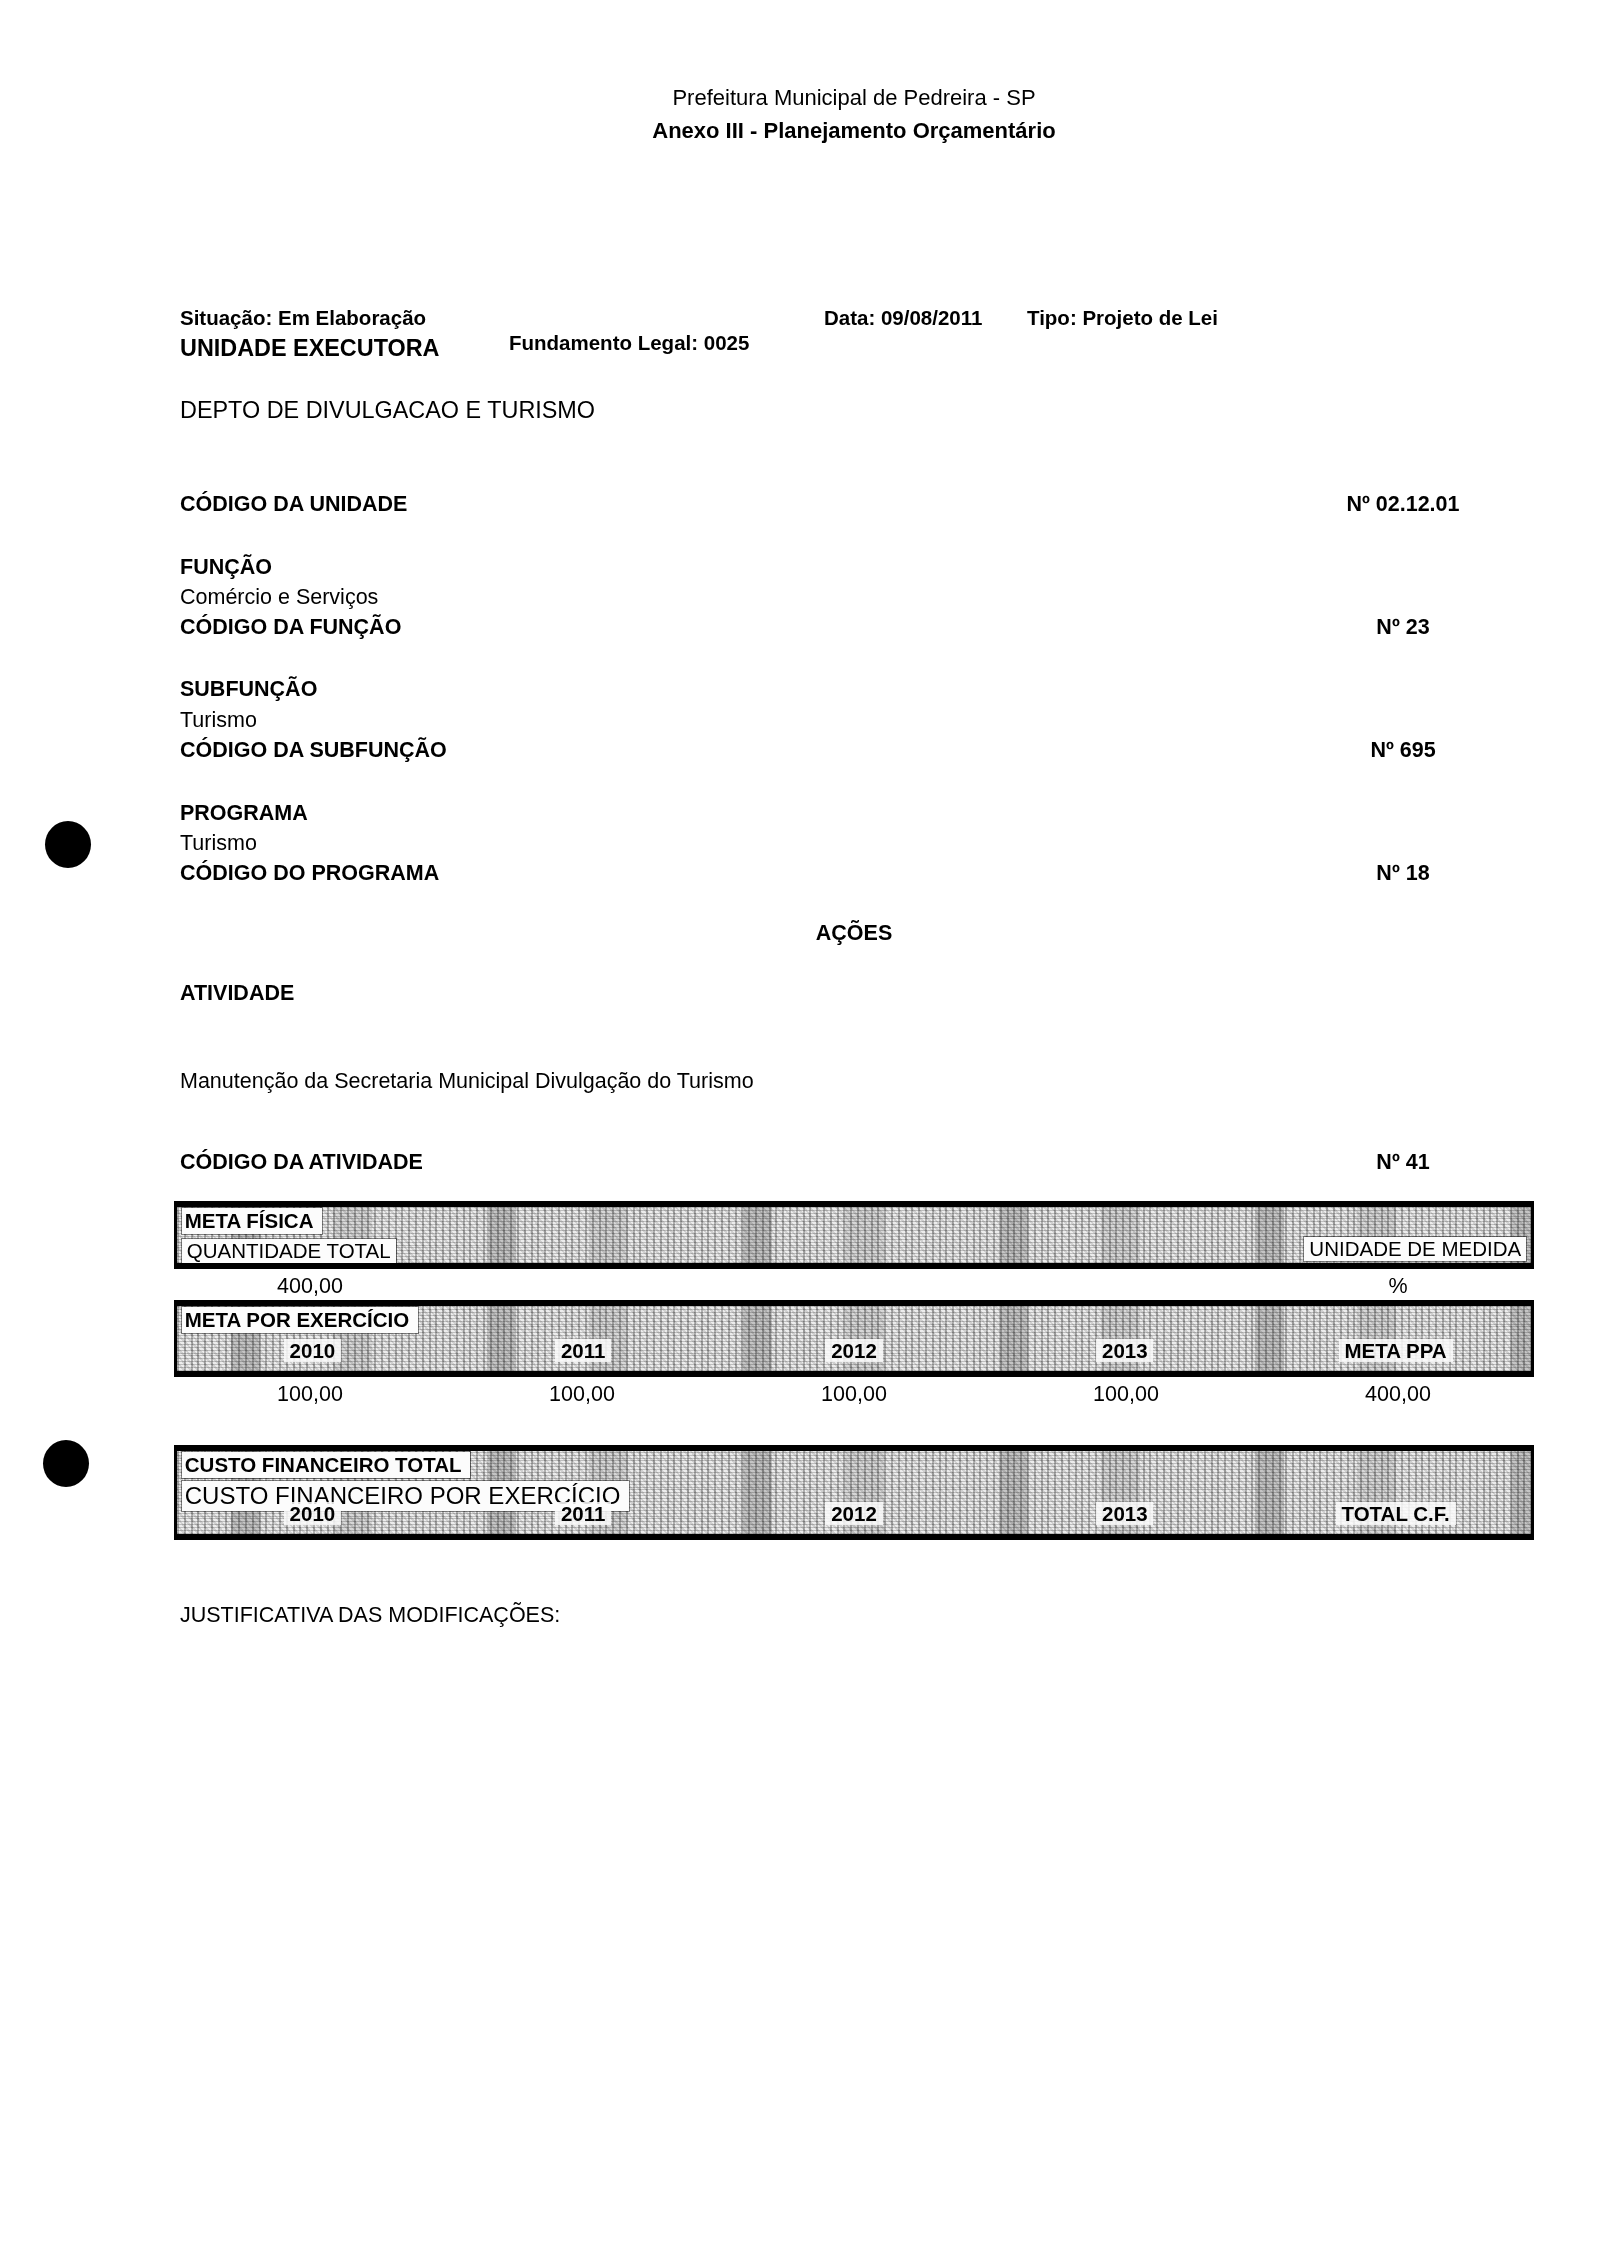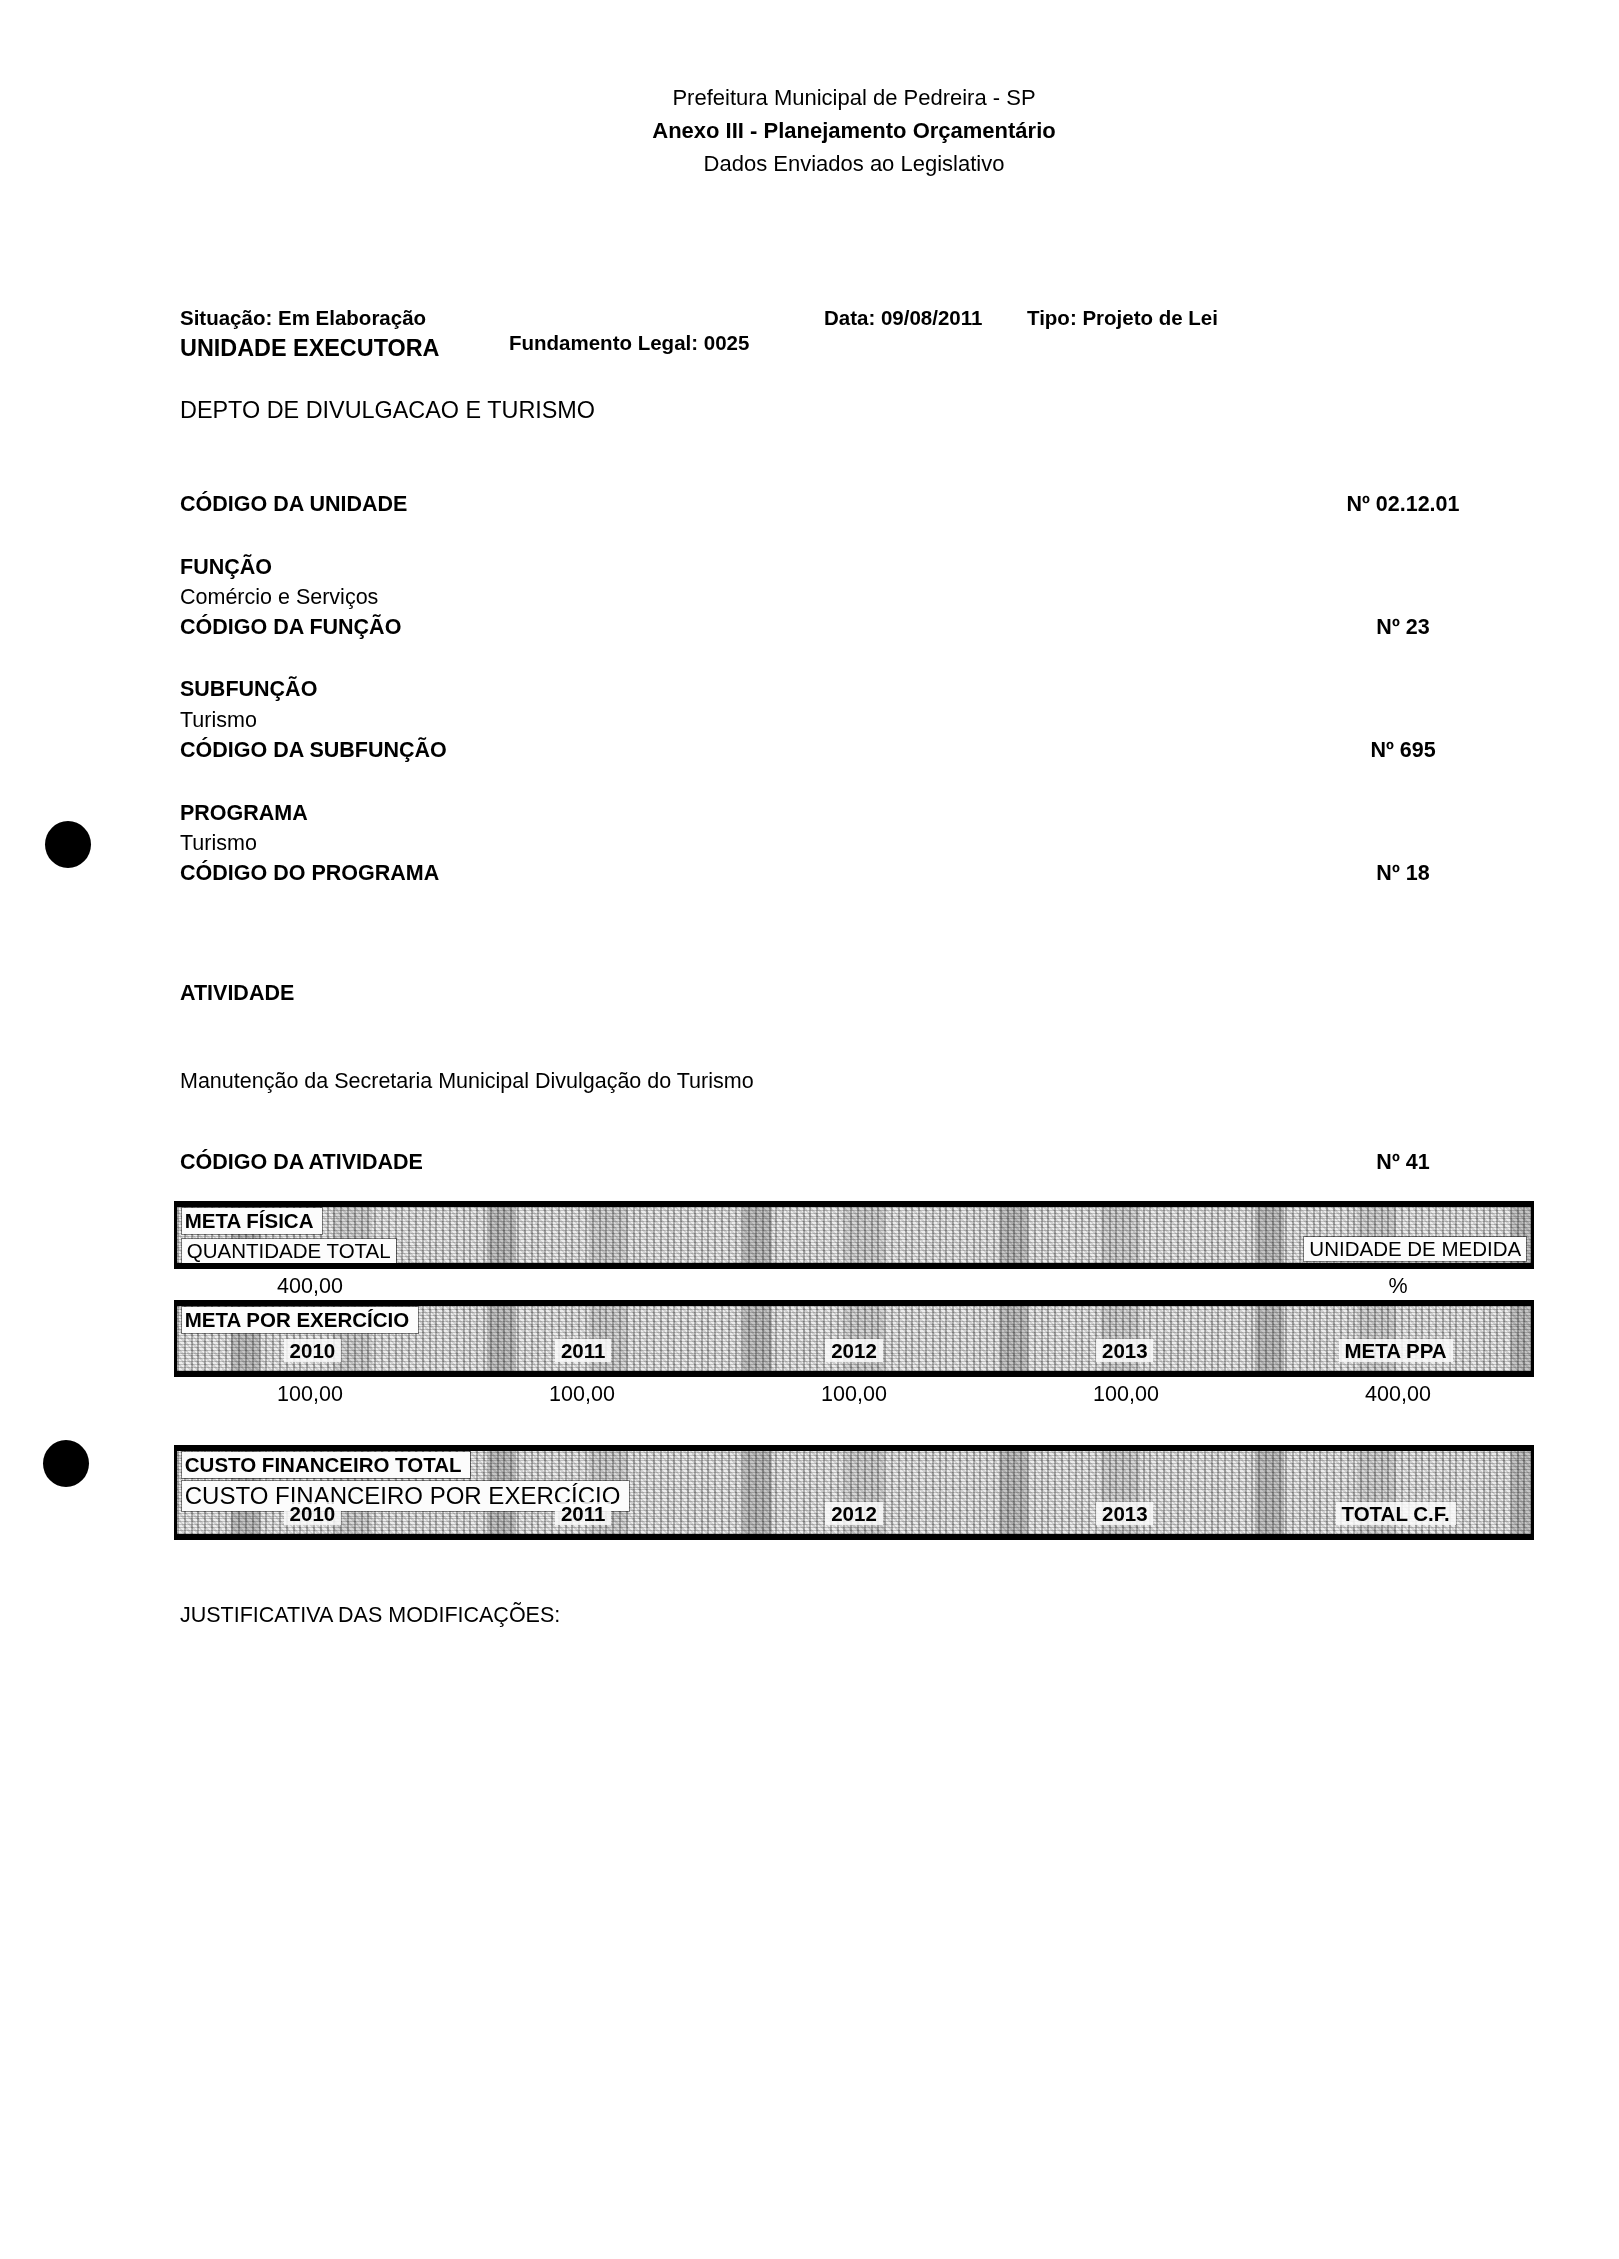--- a/index.html
+++ b/index.html
@@ -79,21 +79,20 @@
 <body>
 
 <div class="page">
 
   <div class="punch-dot dot1"></div>
   <div class="punch-dot dot2"></div>
 
   <div class="header">
     <div class="h-line">Prefeitura Municipal de Pedreira - SP</div>
     <div class="h-line bold">Anexo III - Planejamento Orçamentário</div>
-    <div class="h-line">Dados Enviados ao Legislativo</div>
   </div>
 
   <div class="abs bold t21" style="left:180px;top:306px;">Situação: Em Elaboração</div>
   <div class="abs bold t21" style="left:509px;top:306px;margin-top:25px;">Fundamento Legal: 0025</div>
   <div class="abs bold t21" style="left:824px;top:306px;">Data: 09/08/2011</div>
   <div class="abs bold t21" style="left:1027px;top:306px;">Tipo: Projeto de Lei</div>
 
   <div class="abs bold t24" style="left:180px;top:335px;">UNIDADE EXECUTORA</div>
   <div class="abs t24" style="left:180px;top:397px;">DEPTO DE DIVULGACAO E TURISMO</div>
   <div class="abs bold t22" style="left:180px;top:492px;">CÓDIGO DA UNIDADE</div>
@@ -107,20 +106,21 @@
   <div class="abs bold t22" style="left:180px;top:677px;">SUBFUNÇÃO</div>
   <div class="abs t22" style="left:180px;top:708px;">Turismo</div>
   <div class="abs bold t22" style="left:180px;top:738px;">CÓDIGO DA SUBFUNÇÃO</div>
   <div class="code-value" style="top:738px;">Nº 695</div>
 
   <div class="abs bold t22" style="left:180px;top:801px;">PROGRAMA</div>
   <div class="abs t22" style="left:180px;top:831px;">Turismo</div>
   <div class="abs bold t22" style="left:180px;top:861px;">CÓDIGO DO PROGRAMA</div>
   <div class="code-value" style="top:861px;">Nº 18</div>
 
+  <div class="abs bold t22" style="left:174px;top:921px;width:1360px;text-align:center;">AÇÕES</div>
 
   <div class="abs bold t22" style="left:180px;top:981px;">ATIVIDADE</div>
   <div class="abs t22" style="left:180px;top:1069px;">Manutenção da Secretaria Municipal Divulgação do Turismo</div>
   <div class="abs bold t22" style="left:180px;top:1150px;">CÓDIGO DA ATIVIDADE</div>
   <div class="code-value" style="top:1150px;">Nº 41</div>
 
   <div class="scanbox box1">
     <div class="box-title bold"><span class="chip">META FÍSICA</span></div>
     <div class="qlabel"><span class="chip">QUANTIDADE TOTAL</span></div>
     <div class="ulabel"><span class="chip">UNIDADE DE MEDIDA</span></div>

